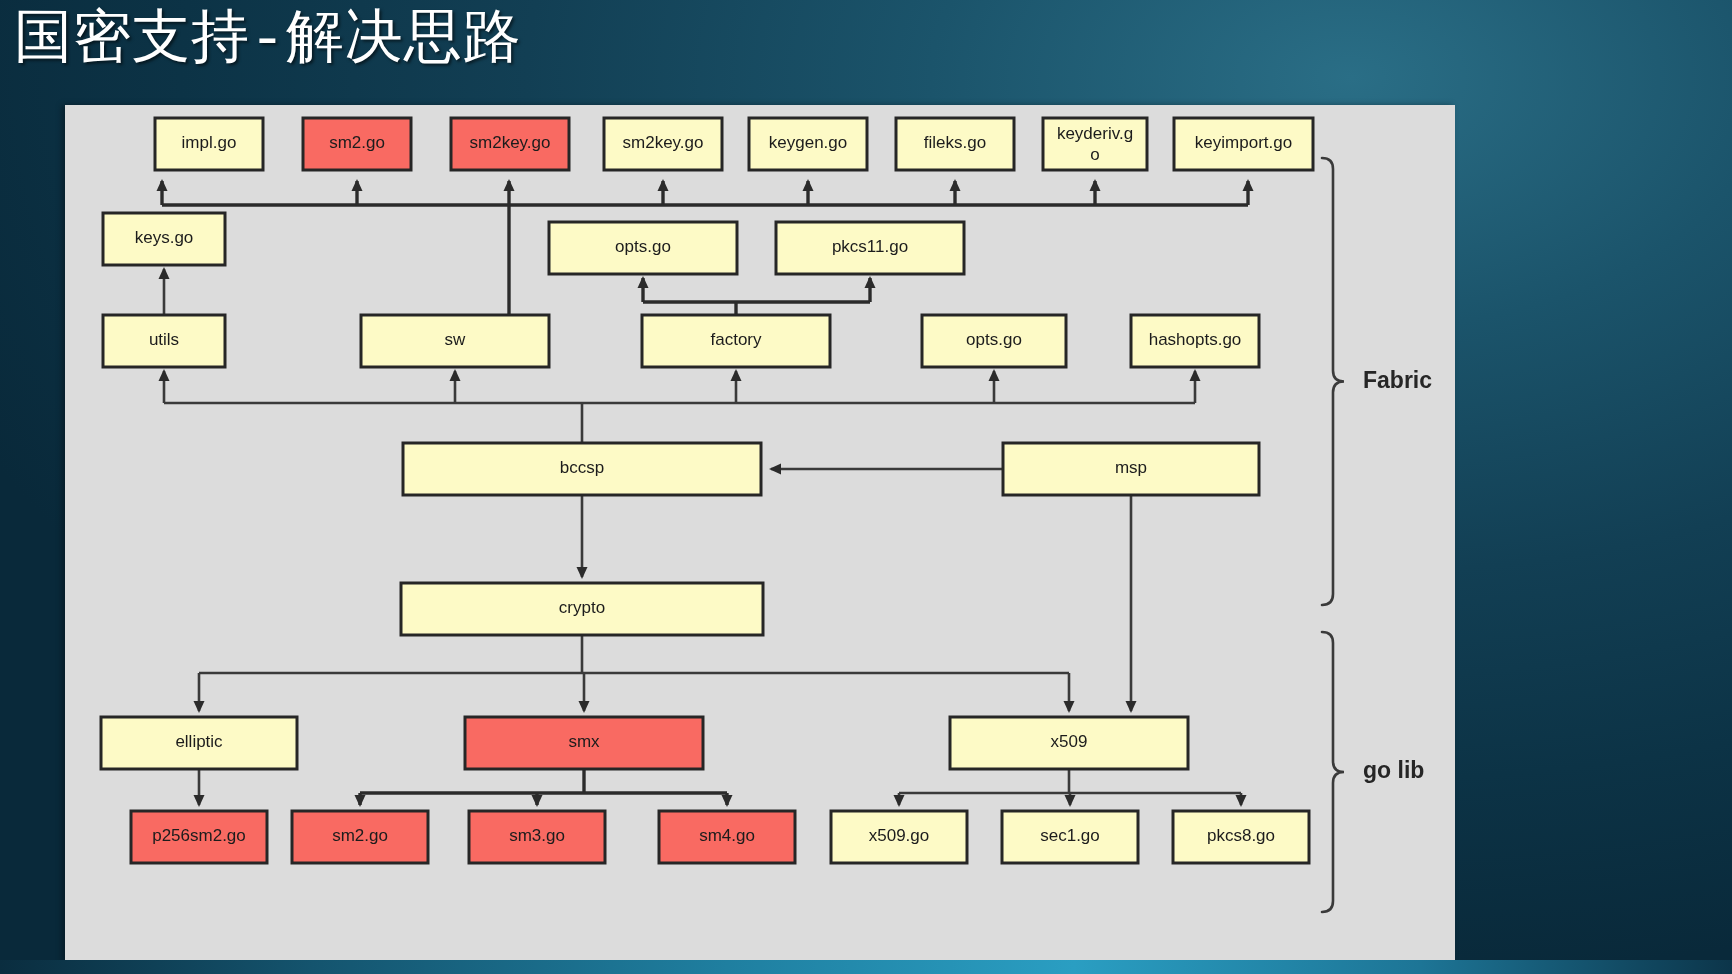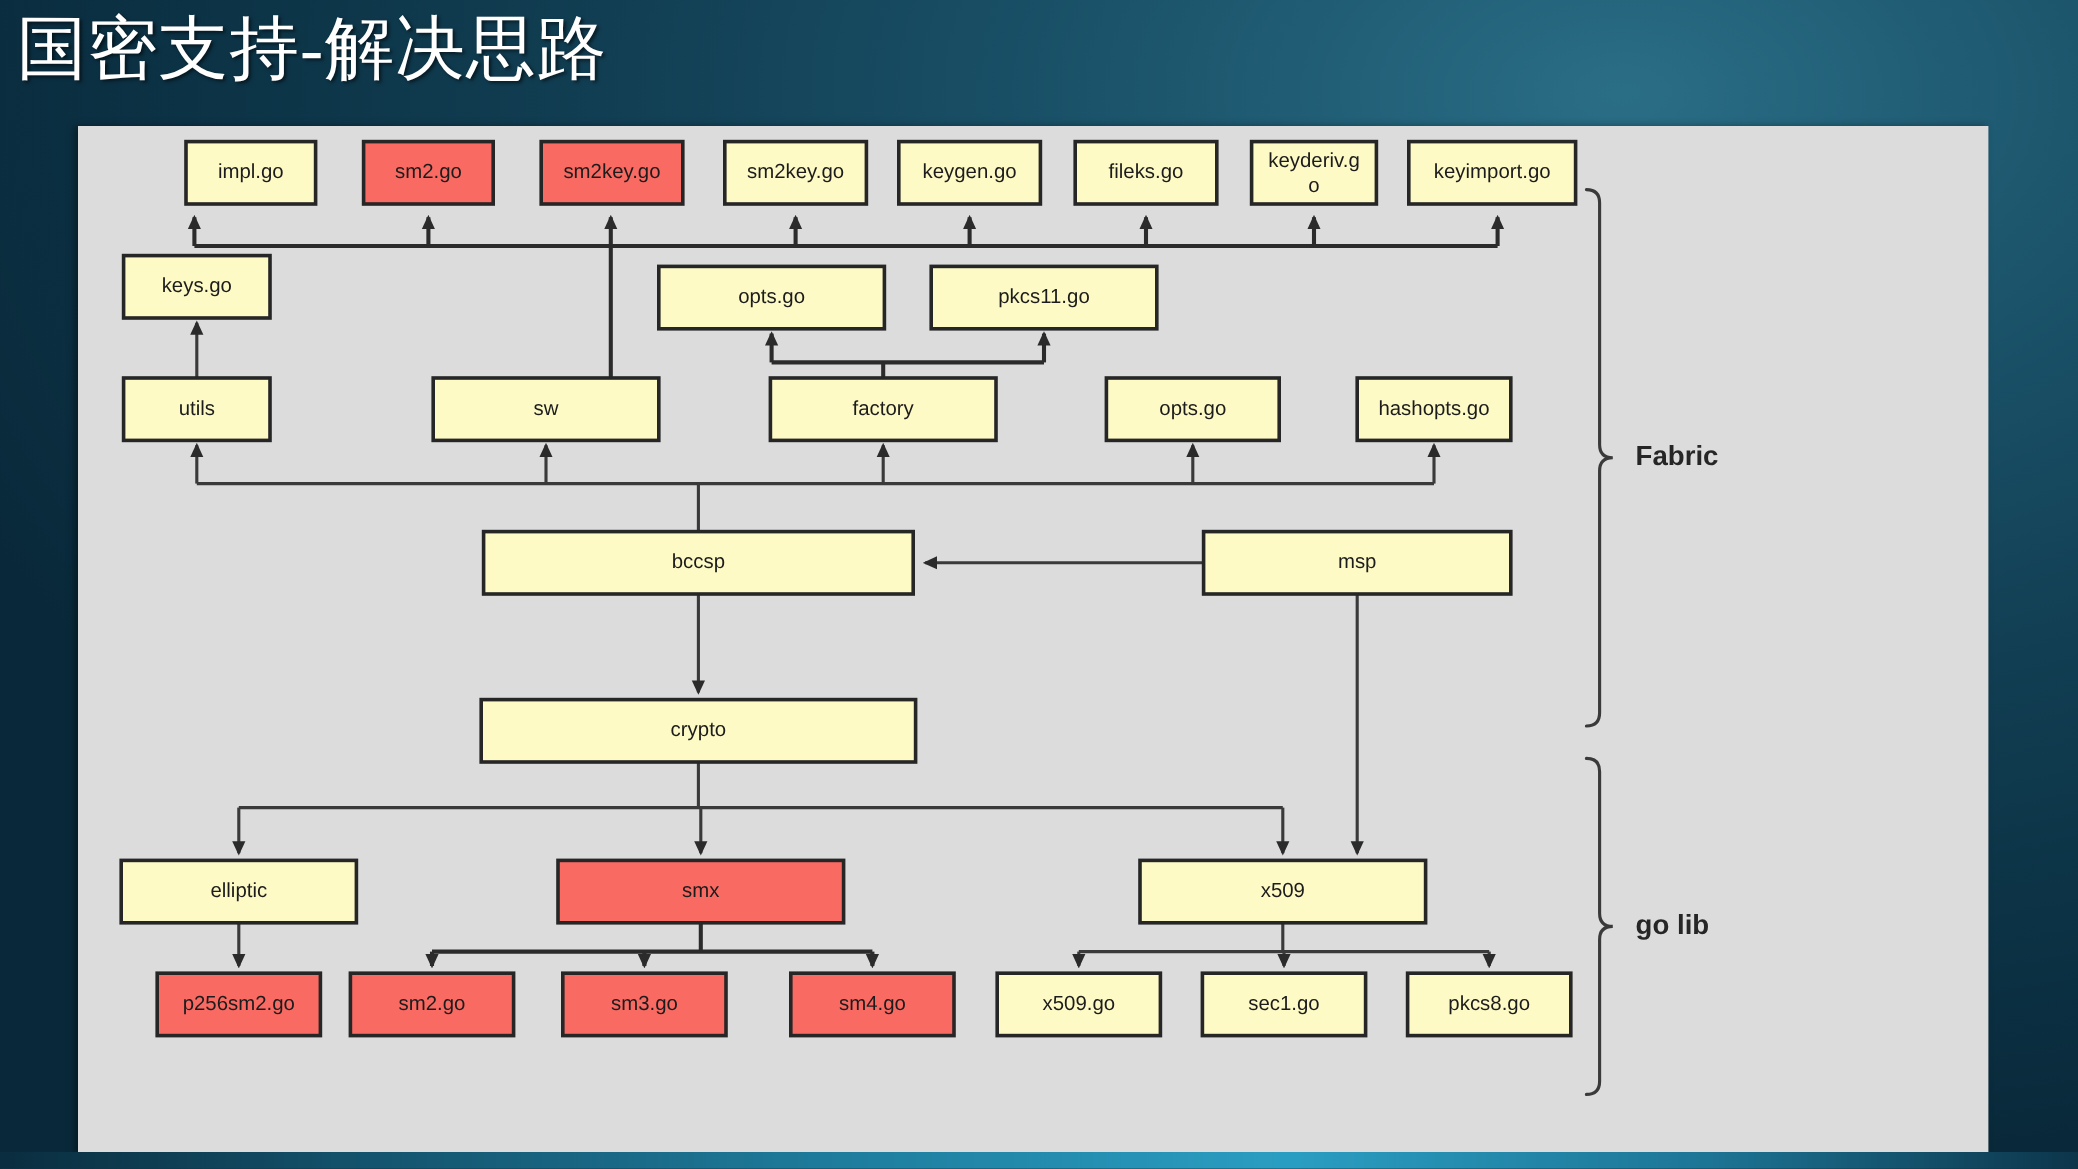--- a/index.html
+++ b/index.html
@@ -13,27 +13,27 @@
     background:
       radial-gradient(ellipse 1500px 900px at 78% 8%, #2a6e86 0%, #1b546b 28%, #123f54 55%, #0c3346 78%, #09293a 100%);
     overflow:hidden;
   }
   #slide::after{
     content:"";position:absolute;left:0;right:0;bottom:0;height:14px;
     background:linear-gradient(90deg,#0a2d3f 0%,#14546e 18%,#1f7fa0 42%,#2a9ec2 62%,#1d7596 82%,#0c354a 100%);
   }
   #title{
     position:absolute;left:14px;top:12px;
-    font-family:Liberation Serif, serif;
+    font-family:Liberation Mono, monospace;
     font-size:58px;line-height:1.0;color:#ffffff;
     letter-spacing:1px;white-space:nowrap;
     text-shadow:2px 2px 3px rgba(0,0,0,.55);
   }
   #panel{
-    position:absolute;left:65px;top:105px;width:1592px;height:858px;
+    position:absolute;left:65px;top:105px;width:1390px;height:858px;
     background:#dcdcdc;
     box-shadow:-3px 0 6px rgba(0,0,0,.35);
   }
   #diagram{position:absolute;left:0;top:0;width:1390px;height:858px;}
   .nodebox{stroke:#262626;stroke-width:3;}
   .fill-yellow{fill:#fdfac6;}
   .fill-red{fill:#f96a62;}
   .nodelabel{
     font-family:"Liberation Sans",sans-serif;font-size:17px;
     fill:#1c1c1c;text-anchor:middle;dominant-baseline:middle;

